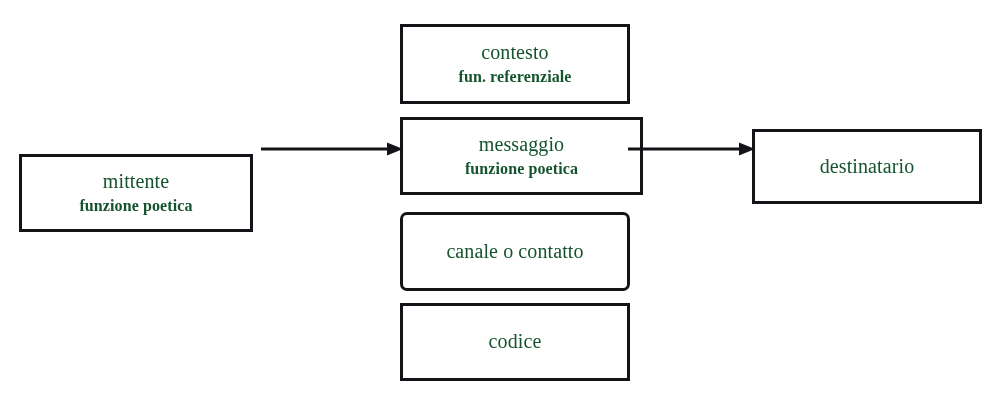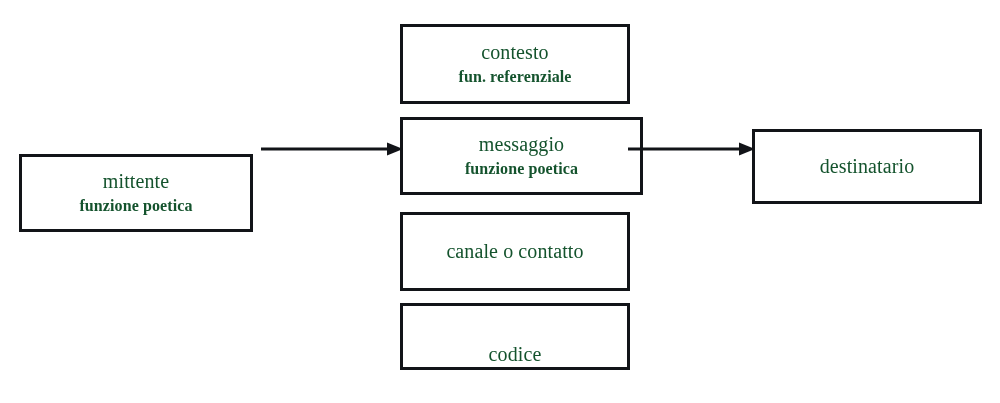--- a/index.html
+++ b/index.html
@@ -39,22 +39,22 @@
     font-size: 16px;
     letter-spacing: 0.1px;
     white-space: nowrap;
     margin-top: 3px;
   }
 
   
   #node-mittente      { left: 19px;  top: 118px; width: 234px; height: 78px; margin-top: 36px; }
   #node-contesto      { left: 400px; top: 24px;  width: 230px; height: 80px; }
   #node-messaggio     { left: 400px; top: 117px; width: 243px; height: 78px; }
-  #node-canale        { left: 400px; top: 212px; width: 230px; height: 79px; }
-  #node-codice        { left: 400px; top: 303px; width: 230px; height: 67px; justify-content: flex-end; }
+  #node-canale        { left: 400px; top: 212px; width: 230px; height: 79px; border-radius: 7px; }
+  #node-codice        { left: 400px; top: 303px; width: 230px; height: 78px; }
   #node-destinatario  { left: 752px; top: 129px; width: 230px; height: 75px; }
 
   
   .arrow {
     position: absolute;
     height: 16px;
     display: block;
   }
   #arrow-mittente-messaggio { left: 261px; top: 141px; width: 142px; }
   #arrow-messaggio-destinatario { left: 628px; top: 141px; width: 127px; }

